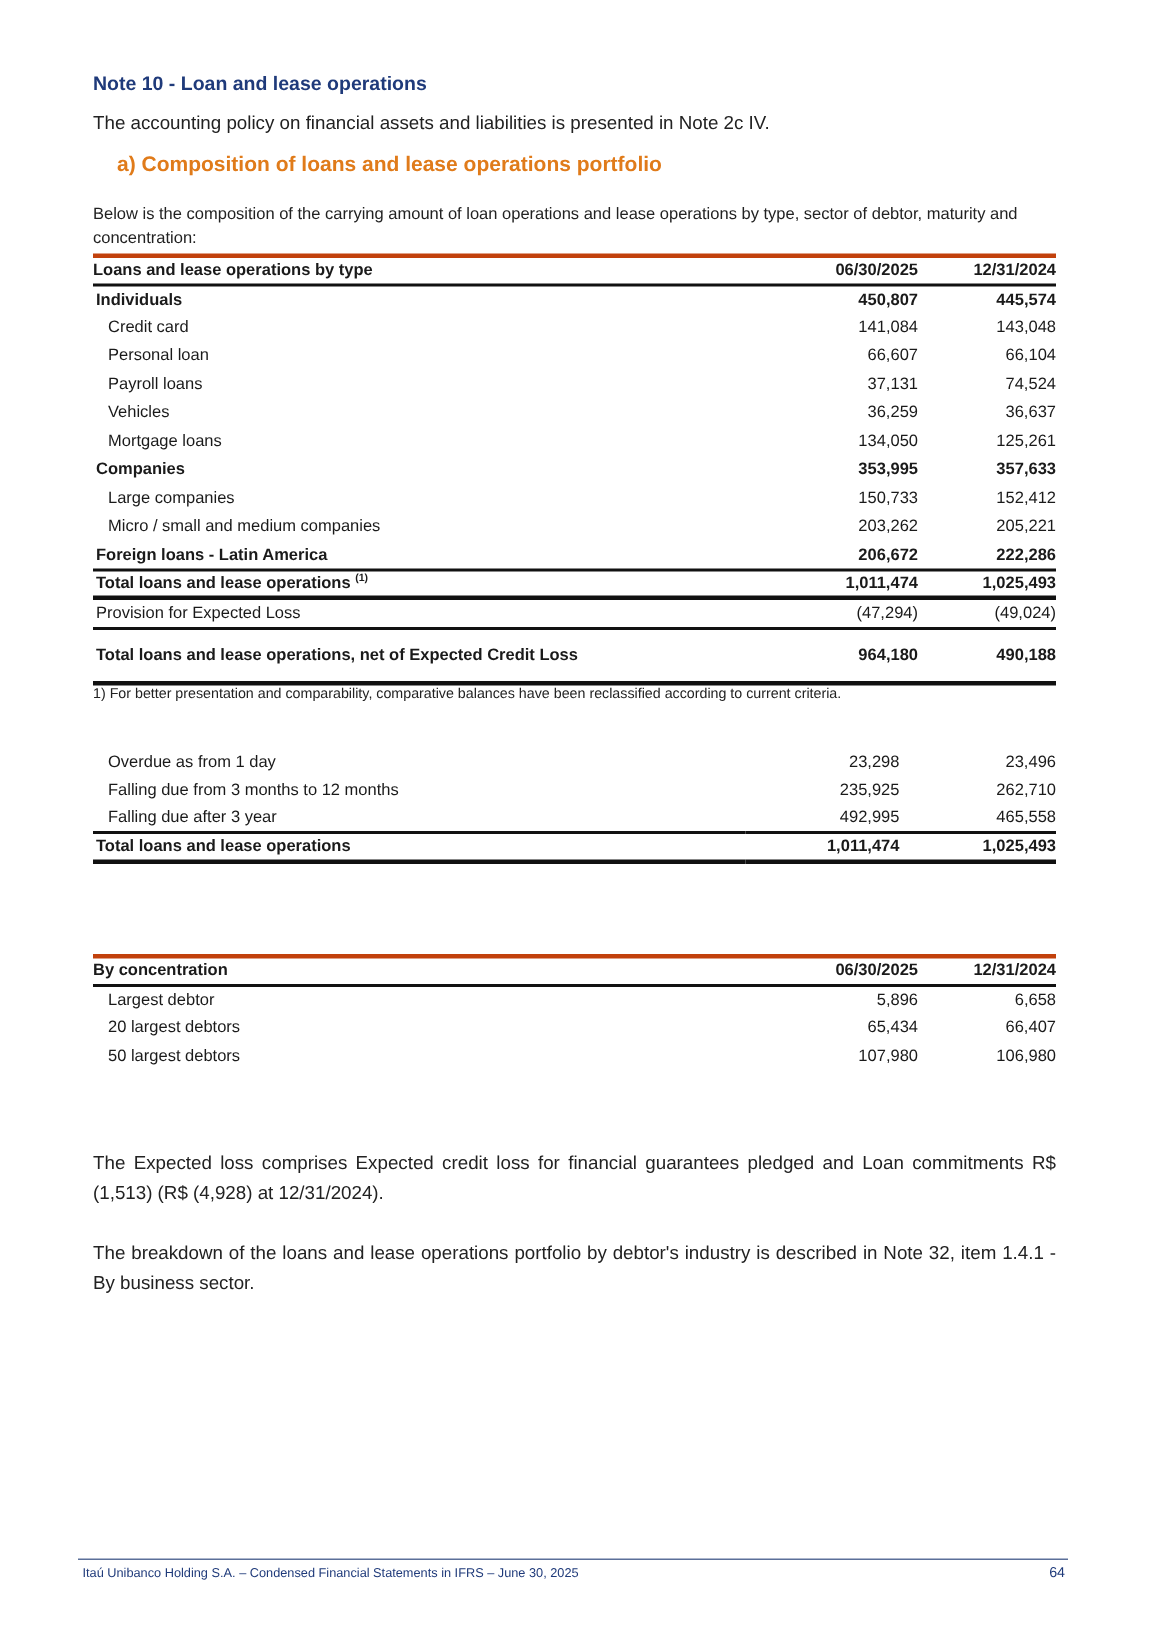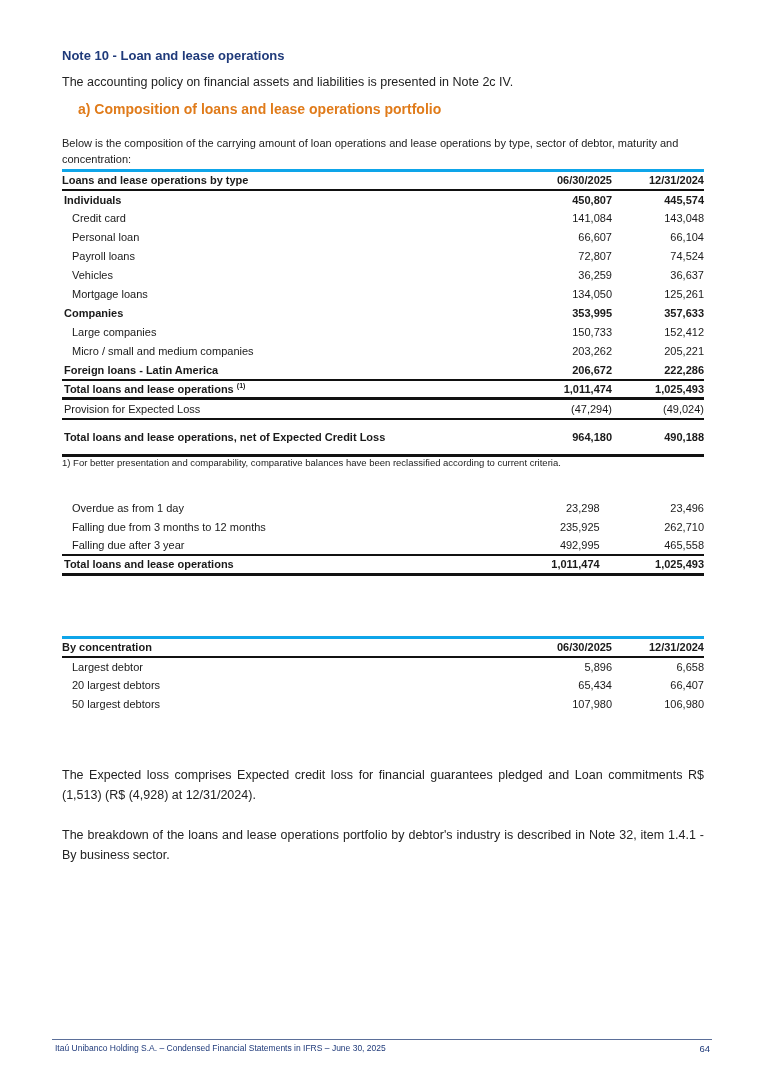--- a/index.html
+++ b/index.html
@@ -10,21 +10,21 @@
   .intro { position: absolute; left: 62px; top: 75px; font-size: 12.5px; color: #222; }
   .section-title { position: absolute; left: 78px; top: 101px; font-size: 14px; font-weight: bold; color: #e07b1a; }
   .desc { position: absolute; left: 62px; top: 135px; width: 642px; font-size: 11px; line-height: 16px; color: #222; }
 
   table.fin { position: absolute; left: 62px; width: 642px; border-collapse: collapse; font-size: 11px; }
   table.fin td, table.fin th { height: 19px; padding: 0 0; vertical-align: middle; white-space: nowrap; }
   table.fin th { font-weight: bold; text-align: left; }
   table.fin th.num, table.fin td.num { text-align: right; }
   table.fin .c1 { width: 96px; }
   table.fin .c2 { width: 92px; }
-  table.fin tr.head th { border-top: 3px solid #0ea5e9; border-bottom: 2px solid #111; height: 19px; }
+  table.fin tr.head th { border-top: 3px solid #c2410c; border-bottom: 2px solid #111; height: 19px; }
   table.fin td.label { padding-left: 2px; }
   table.fin tr.sub td.label { padding-left: 10px; }
   table.fin tr.bold td { font-weight: bold; }
   table.fin tr.total td { border-top: 2px solid #111; border-bottom: 3px solid #111; }
   table.fin tr.prov td { border-bottom: 2px solid #111; height: 20px; }
   table.fin tr.net td { height: 37px; border-bottom: 3px solid #111; }
   table.fin tr.lastrow td { border-bottom: 3px solid #111; }
   table.fin sup { font-size: 7px; vertical-align: 5px; }
 
   #t1 { top: 169px; }
@@ -65,21 +65,21 @@
     <td class="num">141,084</td>
     <td class="num">143,048</td>
   </tr>
   <tr class="sub">
     <td class="label">Personal loan</td>
     <td class="num">66,607</td>
     <td class="num">66,104</td>
   </tr>
   <tr class="sub">
     <td class="label">Payroll loans</td>
-    <td class="num">72,807</td>
+    <td class="num">37,131</td>
     <td class="num">74,524</td>
   </tr>
   <tr class="sub">
     <td class="label">Vehicles</td>
     <td class="num">36,259</td>
     <td class="num">36,637</td>
   </tr>
   <tr class="sub">
     <td class="label">Mortgage loans</td>
     <td class="num">134,050</td>

